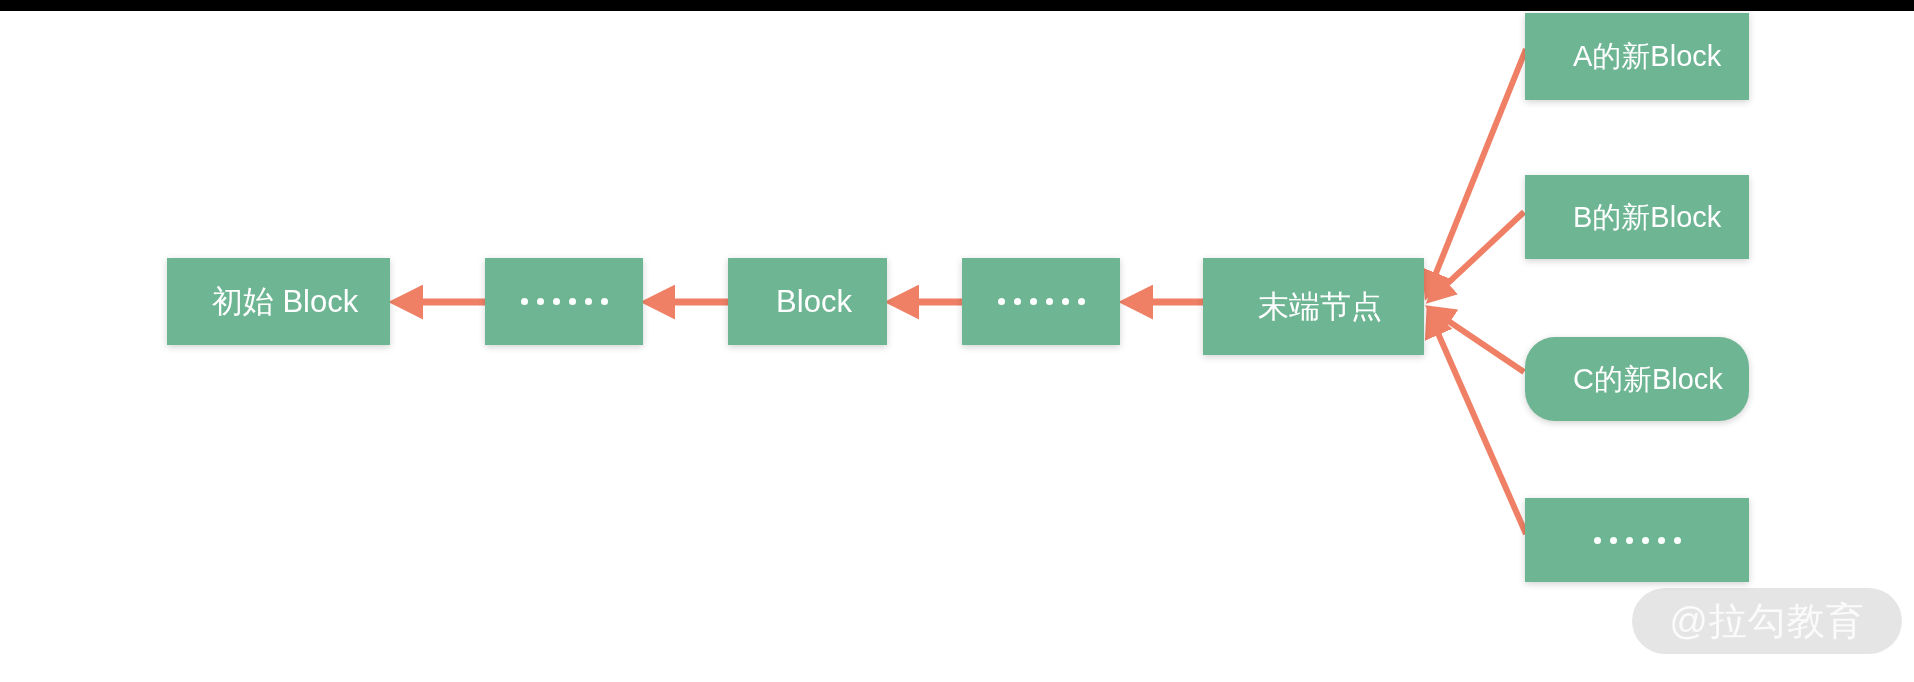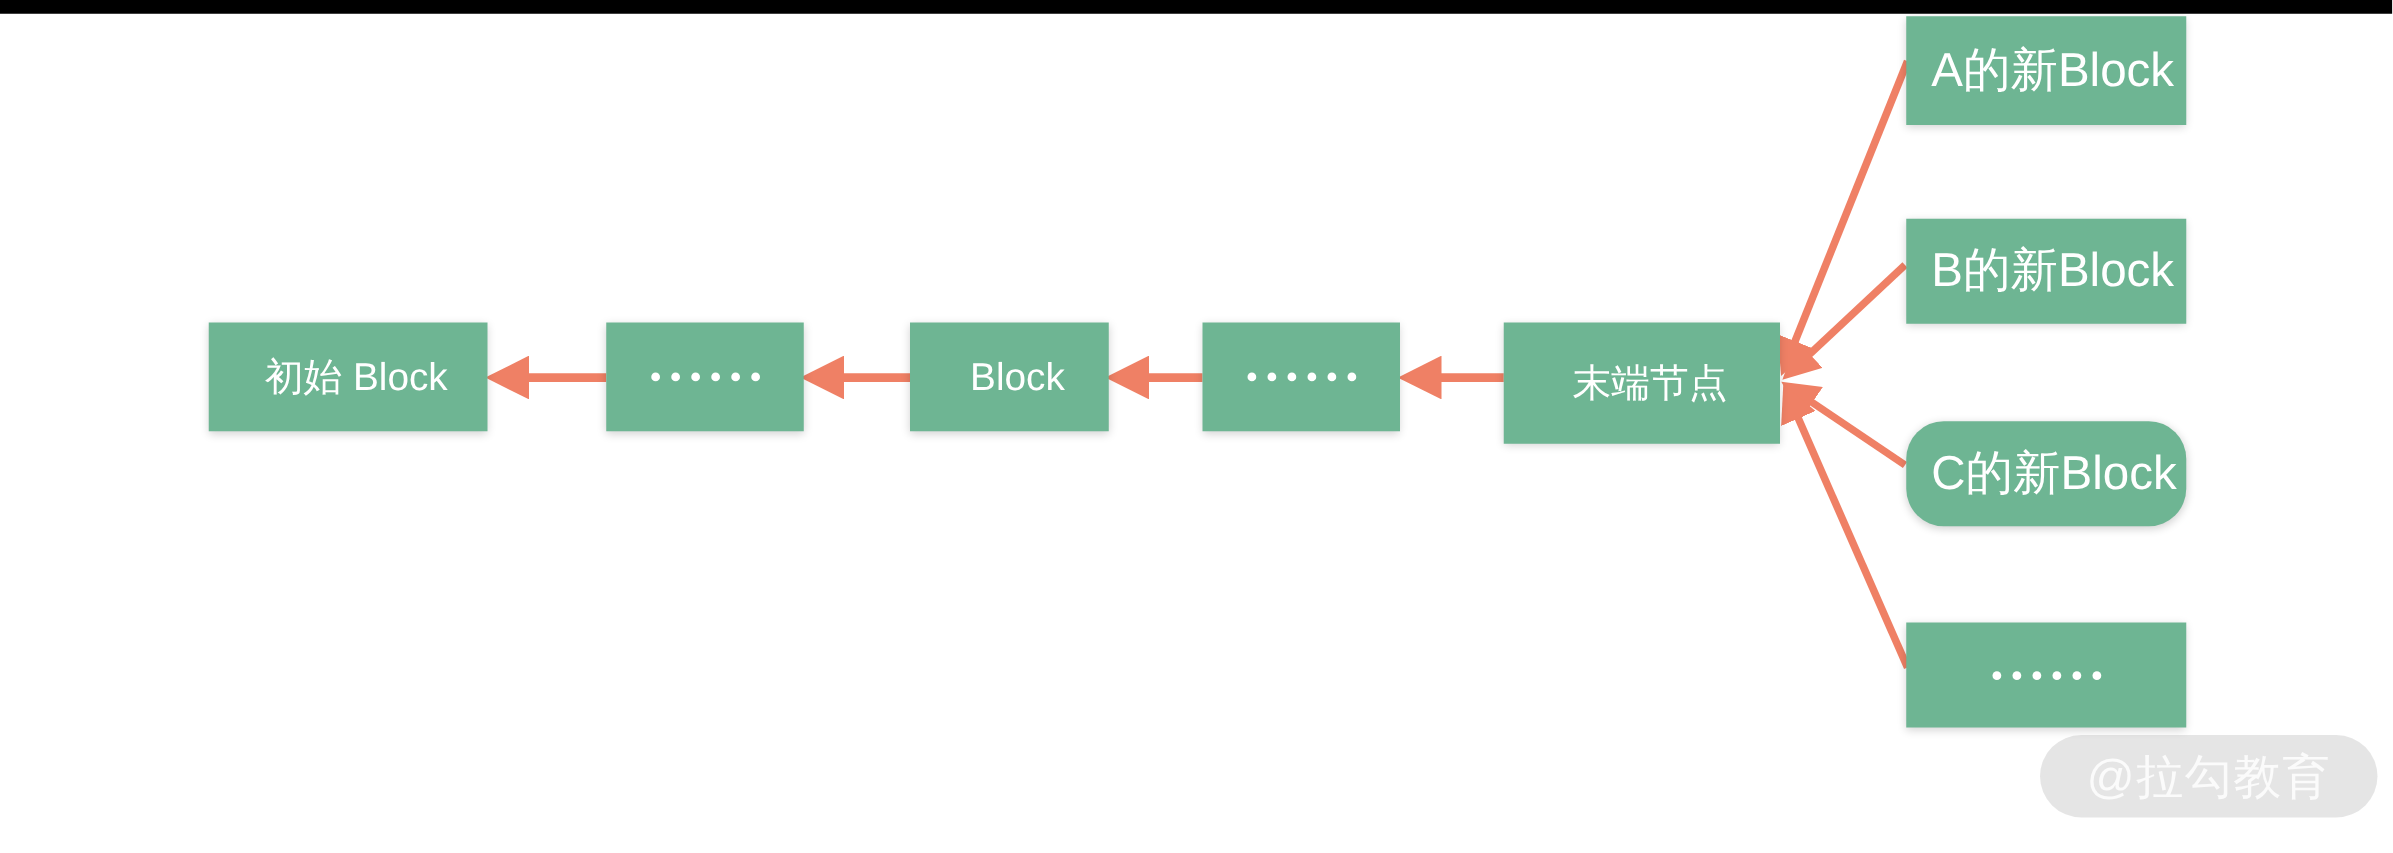--- a/index.html
+++ b/index.html
@@ -54,21 +54,22 @@
     padding-left: 13px;
   }
   .node.leftpad .label {
     text-align: left;
     padding-left: 20px;
   }
   .node .label.big {
     font-size: 31px;
   }
   .node .label.mid {
-    font-size: 38px;
+    font-size: 29px;
+    margin-left: 28px;
   }
   .dots {
     display: flex;
     justify-content: center;
     align-items: center;
     width: 100%;
     gap: 9px;
   }
   .dots i {
     display: block;

